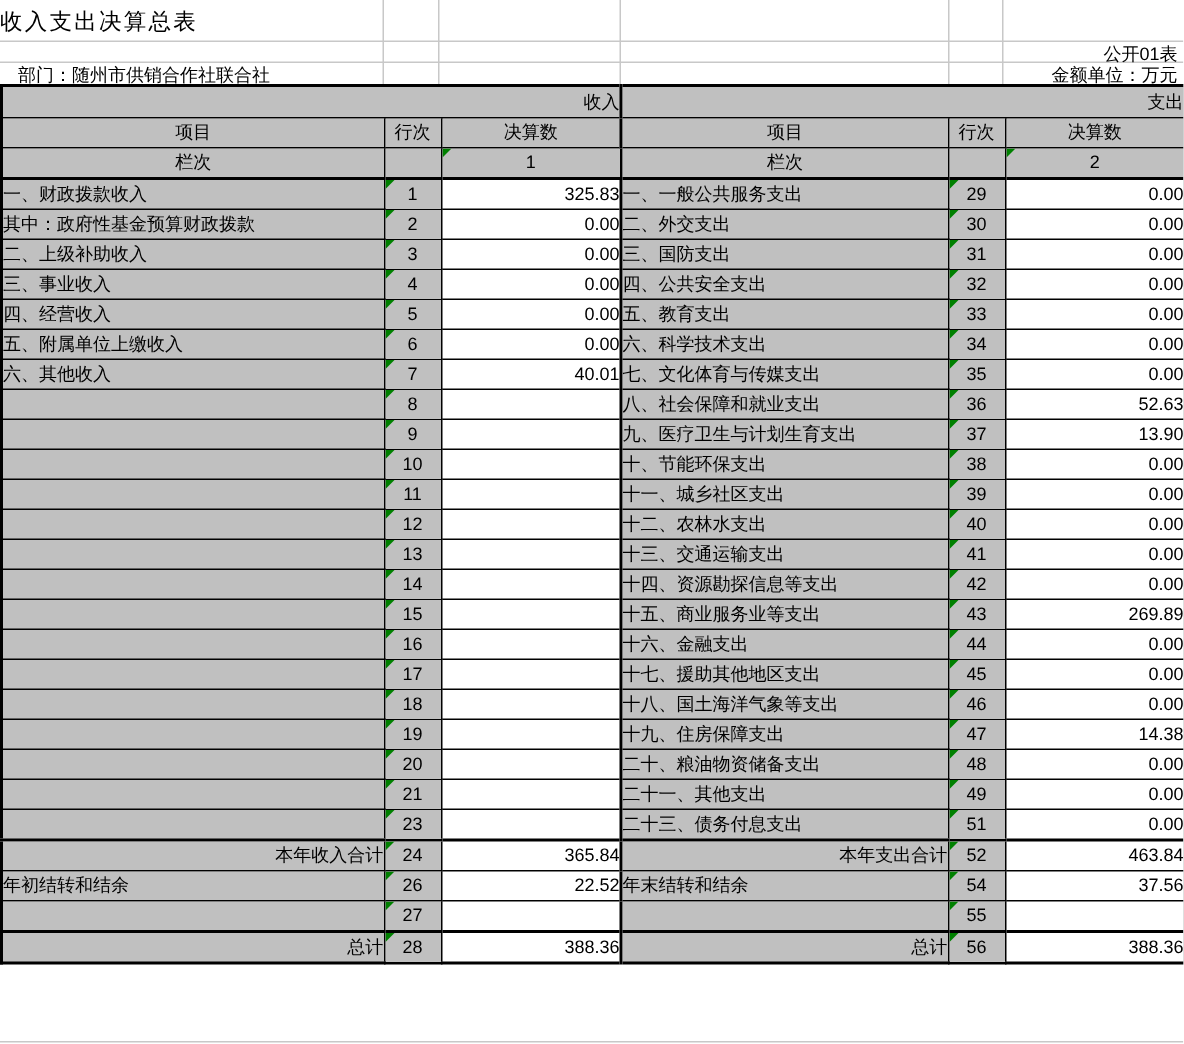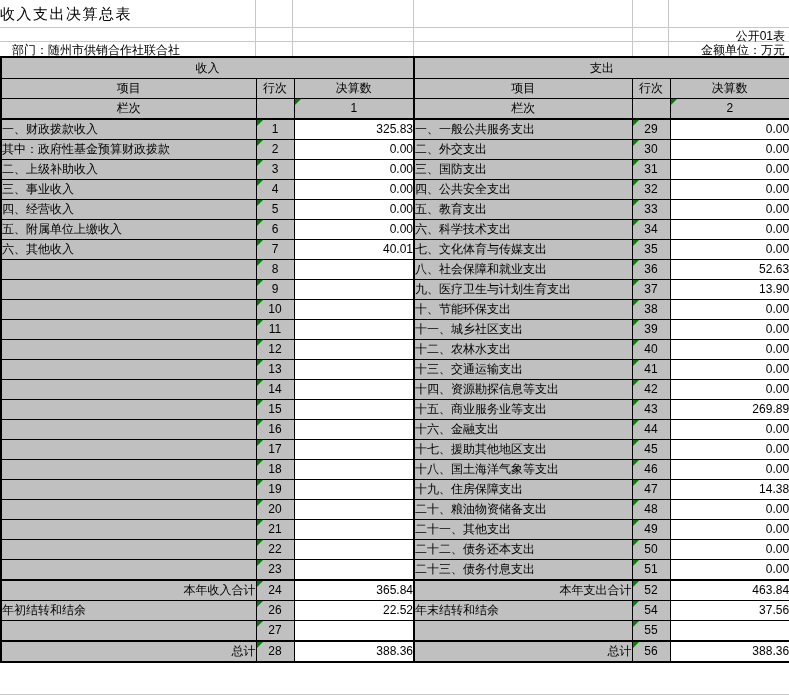--- a/index.html
+++ b/index.html
@@ -14,21 +14,21 @@
   .sheet-label{position:absolute;right:4px;top:28px;font-size:12px;}
   .dept{position:absolute;left:12px;top:42px;font-size:12px;}
   .unit{position:absolute;right:4px;top:42px;font-size:12px;}
   table.main{position:absolute;left:0;top:56px;width:789px;border-collapse:collapse;
              table-layout:fixed;border:2px solid #000;}
   table.main td,table.main th{border:1px solid #000;height:19px;padding:0;overflow:hidden;
              white-space:nowrap;font-weight:normal;font-size:12px;line-height:19px;}
   .gray{background:#c0c0c0;}
   .ctr{text-align:center;}
   .rel{position:relative;}
-  tr.r-sec th{height:20px;}
+  tr.r-sec th{height:20px;text-align:right;}
   tr.r-idx td{border-bottom-width:2px;}
   .mid{border-left-width:2px !important;}
   .c-val{background:#ffffff;text-align:right;padding-right:4px;margin-top:32px;}
   .c-line{background:#c0c0c0;text-align:center;position:relative;}
   .lbl{background:#c0c0c0;}
   .lbl-normal{padding-left:4px;}
   .lbl-sub1{padding-left:28px;}
   .lbl-sub2{padding-left:21px;}
   .lbl-total{text-align:right;font-weight:bold;margin-top:40px;}
   tr.thick-top td{border-top-width:2px;}
@@ -250,28 +250,20 @@
         <tr>
     <td class="lbl lbl-normal"></td>
     <td class="c-line"><span class="tri"></span><span class="ln">21</span></td>
     <td class="c-val"></td>
     <td class="lbl mid lbl-normal">二十一、其他支出</td>
     <td class="c-line"><span class="tri"></span><span class="ln">49</span></td>
     <td class="c-val">0.00</td>
   </tr>
         <tr>
     <td class="lbl lbl-normal"></td>
-    <td class="c-line"><span class="tri"></span><span class="ln">22</span></td>
-    <td class="c-val"></td>
-    <td class="lbl mid lbl-normal">二十二、债务还本支出</td>
-    <td class="c-line"><span class="tri"></span><span class="ln">50</span></td>
-    <td class="c-val">0.00</td>
-  </tr>
-        <tr>
-    <td class="lbl lbl-normal"></td>
     <td class="c-line"><span class="tri"></span><span class="ln">23</span></td>
     <td class="c-val"></td>
     <td class="lbl mid lbl-normal">二十三、债务付息支出</td>
     <td class="c-line"><span class="tri"></span><span class="ln">51</span></td>
     <td class="c-val">0.00</td>
   </tr>
         <tr class="thick-top">
     <td class="lbl lbl-total">本年收入合计</td>
     <td class="c-line"><span class="tri"></span><span class="ln">24</span></td>
     <td class="c-val">365.84</td>

